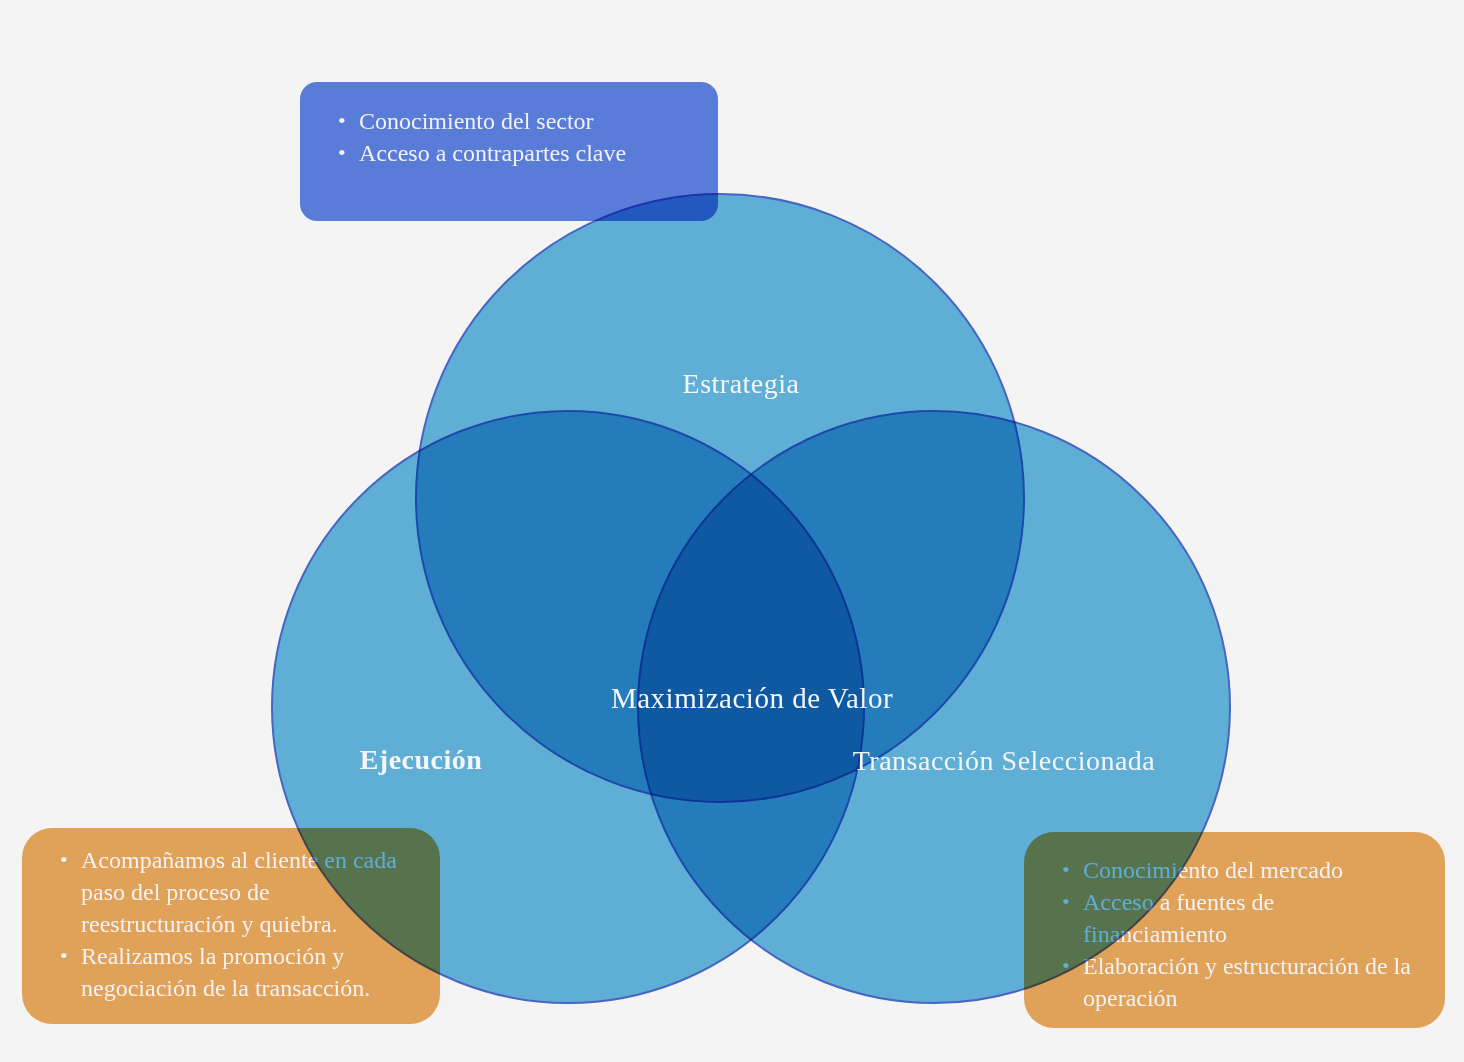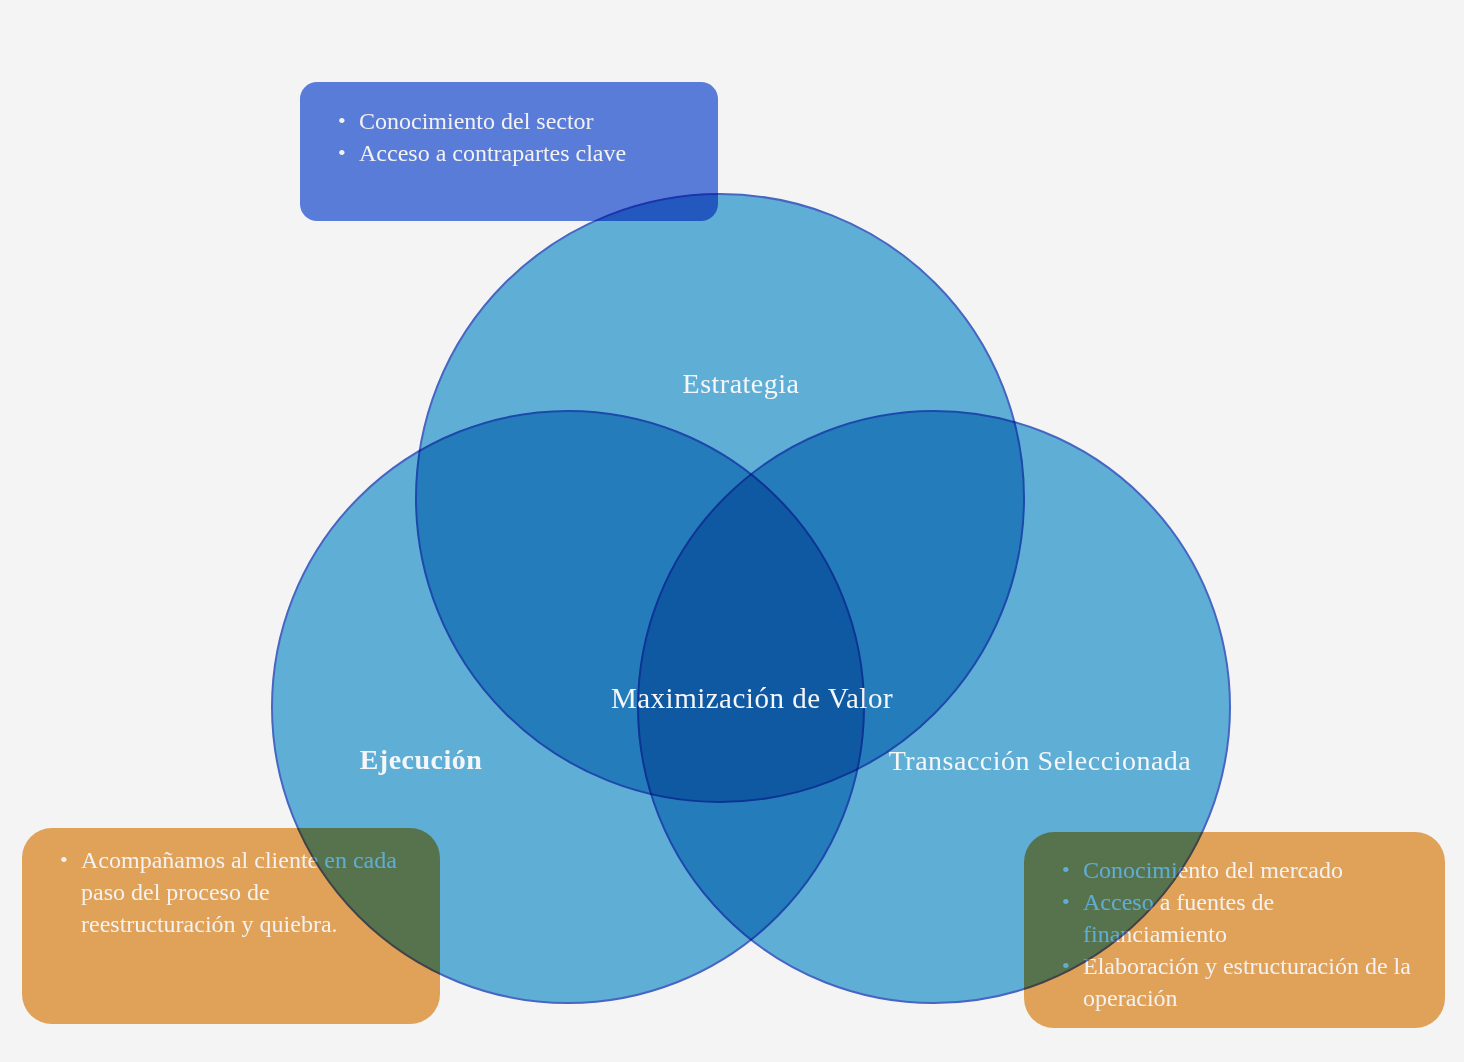--- a/index.html
+++ b/index.html
@@ -92,31 +92,32 @@
 <div class="callout blue estrategia">
   <ul>
     <li>Conocimiento del sector</li>
     <li>Acceso a contrapartes clave</li>
   </ul>
 </div>
 
 <div class="callout orange ejecucion">
   <ul>
     <li>Acompañamos al cliente en cada paso del proceso de reestructuración y quiebra.</li>
+    <li>Realizamos la promoción y negociación de la transacción.</li>
   </ul>
 </div>
 
 <div class="callout orange transaccion">
   <ul>
     <li>Conocimiento del mercado</li>
     <li>Acceso a fuentes de financiamiento</li>
     <li>Elaboración y estructuración de la operación</li>
   </ul>
 </div>
 
 <div class="circle top"></div>
 <div class="circle left"></div>
 <div class="circle right"></div>
 
 <div class="vlabel" style="left:741px; top:384px;">Estrategia</div>
 <div class="vlabel" style="left:421px; top:760px;font-weight:bold;">Ejecución</div>
-<div class="vlabel" style="left:1040px; top:761px;">Transacción Seleccionada</div>
+<div class="vlabel" style="left:1004px; top:761px;">Transacción Seleccionada</div>
 <div class="vlabel center" style="left:744px; top:698px;margin-left:8px;">Maximización de Valor</div>
 
 </body></html>

